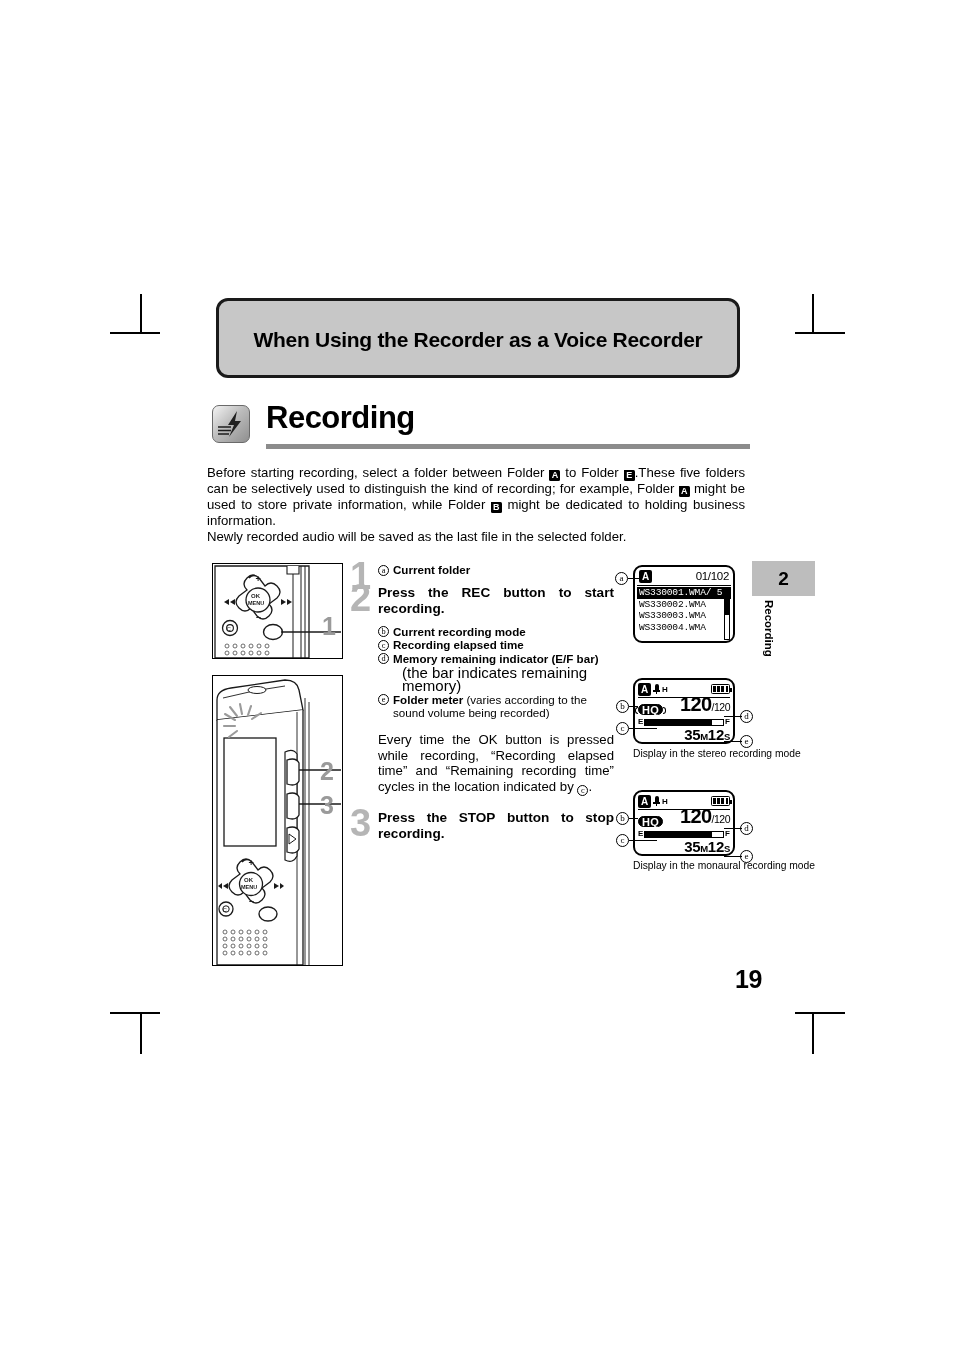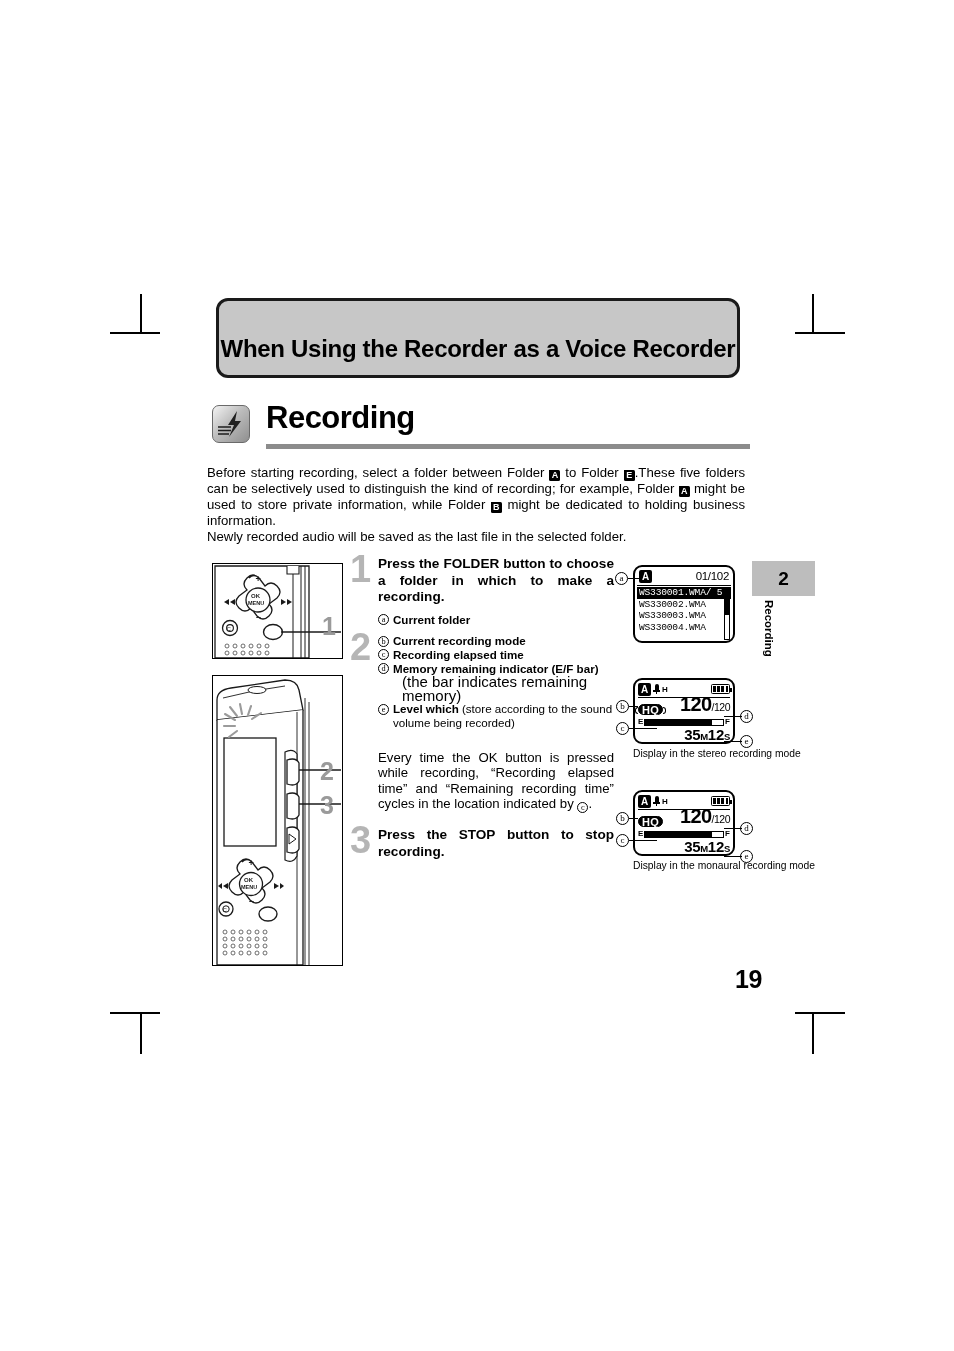--- a/index.html
+++ b/index.html
@@ -23,22 +23,22 @@
 
   
   .banner {
     position:absolute; left:216px; top:298px; width:524px; height:80px;
     background:#c7c7c7;
     border:3px solid #1a1a1a;
     border-radius:12px;
     display:flex; align-items:flex-end; justify-content:center;
   }
   .banner-text {
-    font-size:24px; font-weight:bold; letter-spacing:-0.3px;
-    padding-bottom:12px; color:#000; white-space:nowrap;
+    font-size:21px; font-weight:bold; letter-spacing:-0.3px;
+    padding-bottom:23px; color:#000; white-space:nowrap;
   }
 
   
   .sec-head { position:absolute; left:210px; top:400px; width:540px; height:50px; }
   .sec-icon {
     position:absolute; left:2px; top:5px; width:38px; height:38px;
     border-radius:7px;
     background:linear-gradient(135deg,#f4f4f4 0%,#bdbdbd 45%,#8f8f8f 100%);
     border:1px solid #6a6a6a;
     overflow:hidden;
@@ -118,21 +118,21 @@
     width:11px; height:11px; border:1px solid #000; border-radius:50%;
     font-size:8.3px; font-weight:normal; line-height:10px; text-align:center;
     font-family:"Liberation Serif", serif;
   }
   .circ-inline {
     display:inline-block;
     width:11px; height:11px; border:1px solid #000; border-radius:50%;
     font-size:8.3px; font-weight:normal; line-height:10px; text-align:center;
     vertical-align:-2px; font-family:"Liberation Serif", serif;
   }
-  .para { font-size:13.2px; line-height:15.6px; text-align:justify; margin-top:20px;}
+  .para { font-size:13.2px; line-height:15.6px; text-align:justify; margin-top:12px;}
   .para .nj{ text-align:left; }
 
   
   .lcd-wrap { position:absolute; }
   .lcd {
     border:2px solid #000; border-radius:9px; background:#fff;
     position:relative; overflow:hidden;
   }
 
   
@@ -293,45 +293,45 @@
 
   <div class="chap-tab">
     <span>2</span>
   </div>
   <div class="chap-vert">Recording</div>
 
   <div class="steps">
 
     <div class="step" style="margin-bottom:6px;">
       <div class="step-num">1</div>
-      <div class="step-title">
-        <span>Press the </span><b>FOLDER</b><span class="nj"> button to choose a folder in which to make a recording.</span>
-      </div>
       <div class="legend">
         <div class="legend-row">
           <span class="circ">a</span><span>Current folder</span>
         </div>
       </div>
     </div>
 
     <div class="step" style="margin-top:8px;">
       <div class="step-num">2</div>
+      <div class="step-title">
+        <span>Press the </span><b>REC</b><span class="nj"> button to start recording.</span>
+      </div>
       <div class="legend">
         <div class="legend-row">
           <span class="circ">b</span><span>Current recording mode</span>
         </div>
         <div class="legend-row">
           <span class="circ">c</span><span>Recording elapsed time</span>
         </div>
         <div class="legend-row">
           <span class="circ">d</span><span>Memory remaining indicator (E/F bar)</span>
           <div class="sub" style="padding-left:9px;">(the bar indicates remaining memory)</div>
         </div>
         <div class="legend-row">
-          <span class="circ">e</span><span>Level which</span><span class="norm"> (store according to the sound volume being recorded)</span>
+          <span class="circ">e</span><span>Folder meter</span><span class="norm"> (varies according to the sound volume being recorded)</span>
         </div>
       </div>
 
       <div class="para">
         <span>Every time the OK button is pressed while recording, “Recording elapsed time” and “Remaining recording time” cycles in the location indicated by </span><span class="circ-inline">c</span><span class="nj">.</span>
       </div>
     </div>
 
     <div class="step" style="margin-top:14px;">
       <div class="step-num">3</div>

